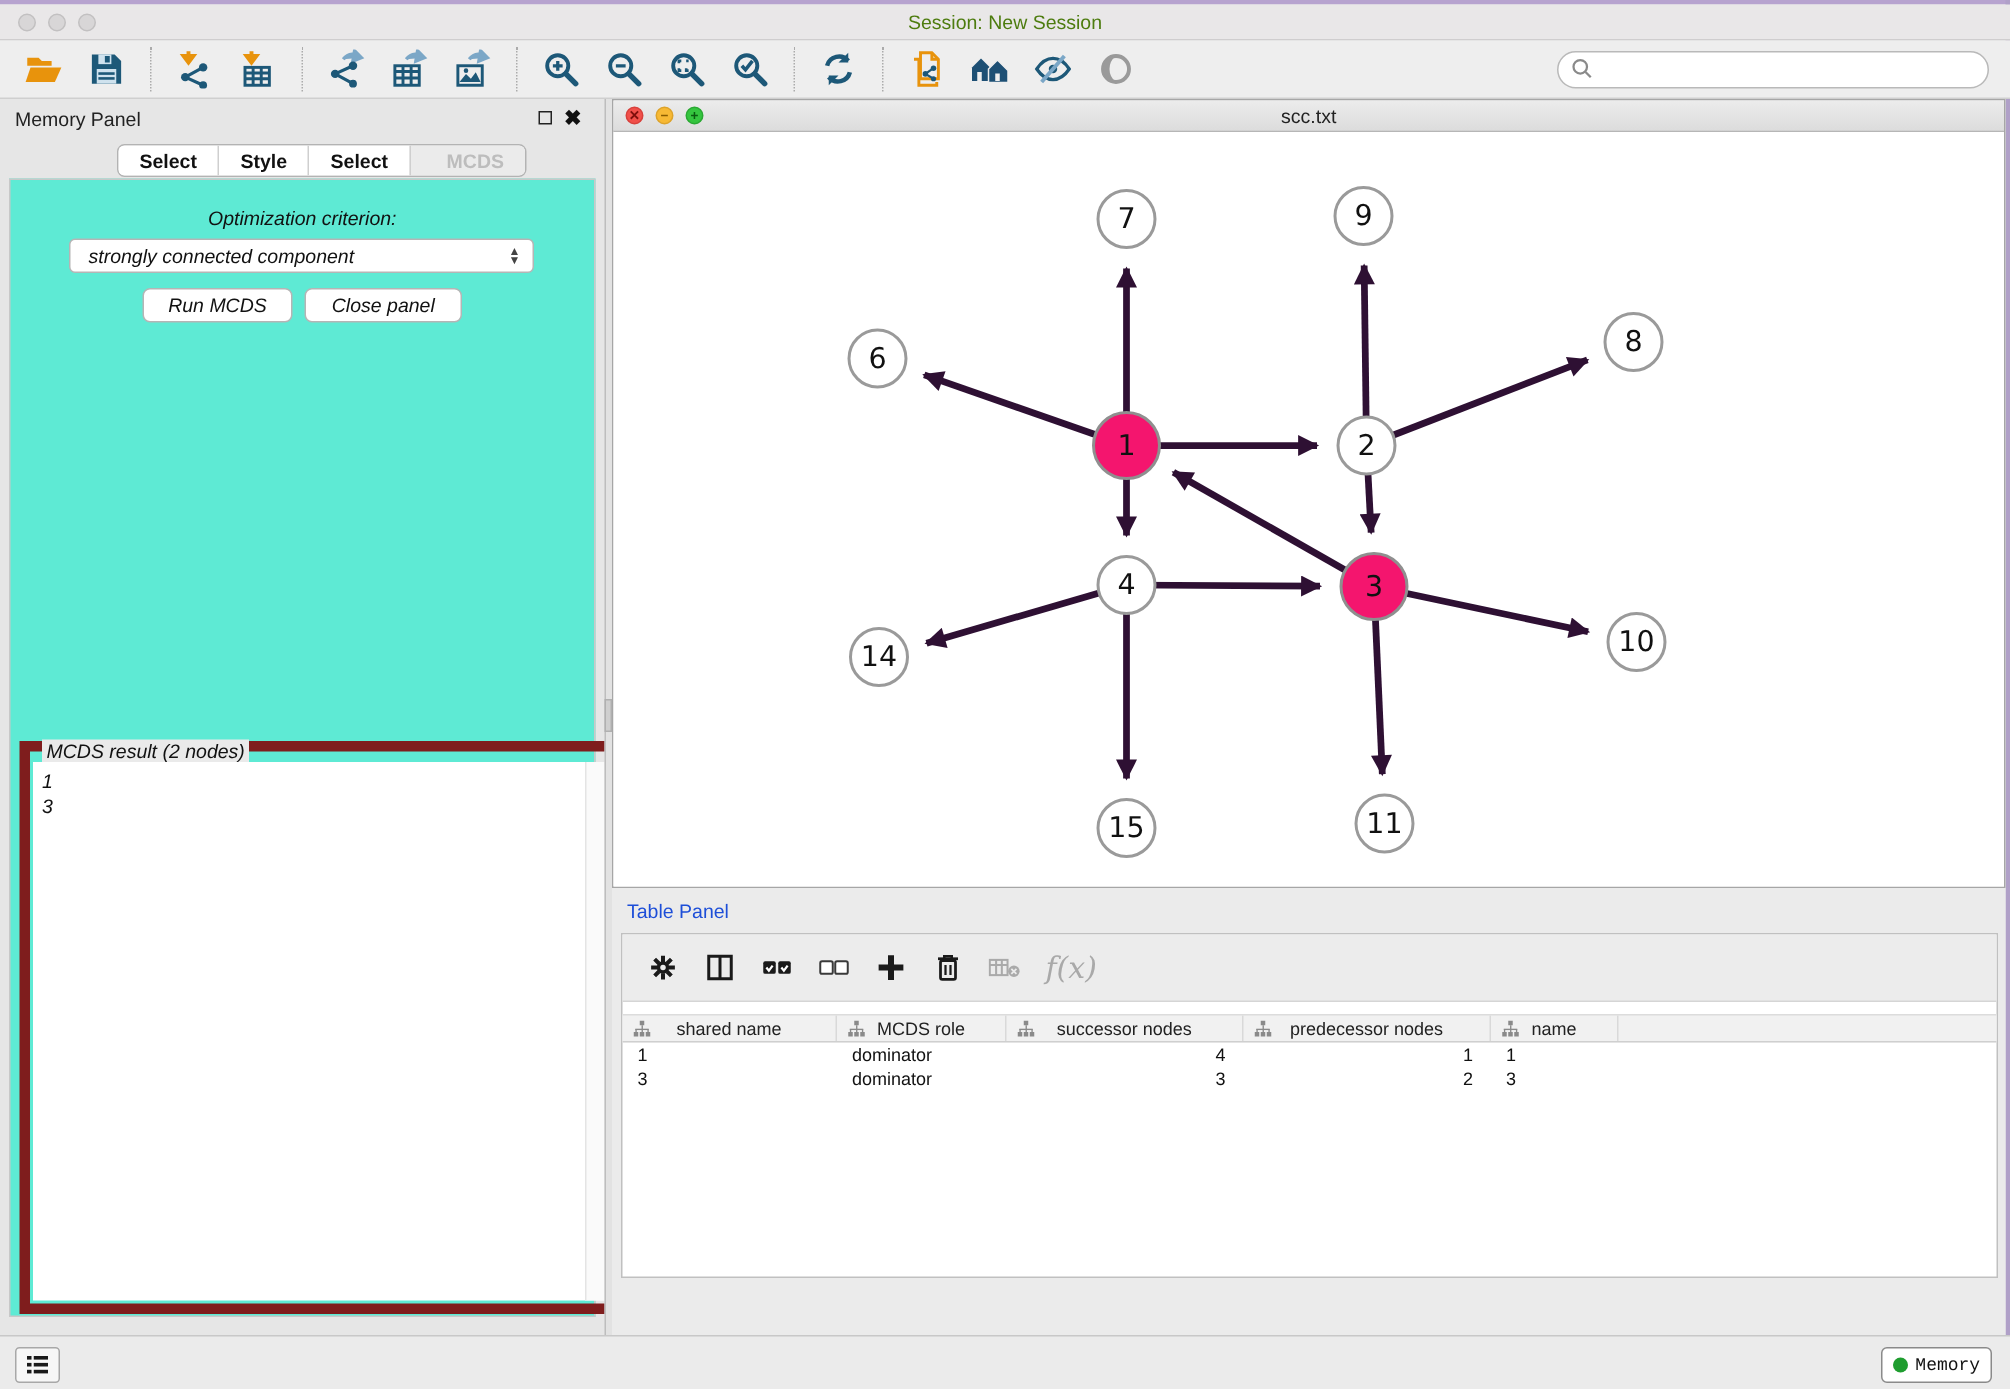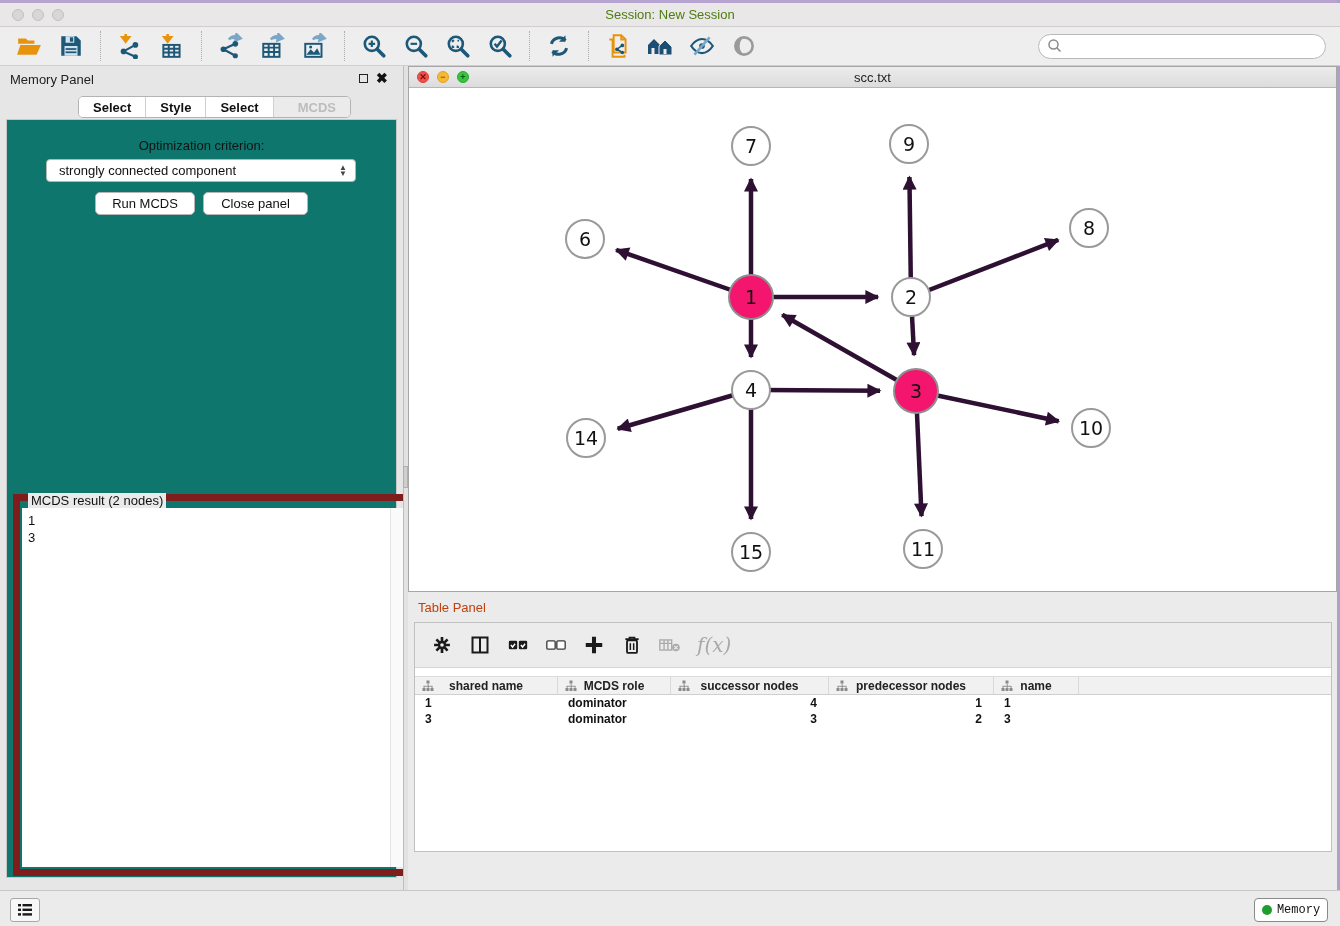--- a/index.html
+++ b/index.html
@@ -24,21 +24,21 @@
 
   
   #control-panel { left:0; top:66px; width:403px; height:824px; background:#e6e6e6; }
   #cp-header { position:absolute; left:10px; top:6px; font-size:13px; color:#222; }
   .mini-float { position:absolute; top:8px; width:9px; height:9px; border:1.5px solid #222; background:transparent; }
   .mini-close { position:absolute; top:4px; font-size:14px; font-weight:bold; color:#111; line-height:16px; }
   #cp-tabs { position:absolute; left:78px; top:30px; height:22px; display:flex; border:1px solid #b3b3b3; border-radius:5px; overflow:hidden; background:#fff; }
   .seg-tab { padding:0 14px; font-size:13px; font-weight:600; color:#111; display:flex; align-items:center; border-left:1px solid #cfcfcf; background:#fff; white-space:nowrap; }
   .seg-tab:first-child { border-left:none; }
   .seg-tab.selected { background:#ebebeb; color:#bdbdbd;padding-left:24px; }
-  #cp-content { position:absolute; left:6px; top:53px; width:391px; height:759px; background:#0f766e; border:1px solid #c8c8c8; }
+  #cp-content { position:absolute; left:6px; top:53px; width:391px; height:759px; background:#5eead4; border:1px solid #c8c8c8;font-style:italic; }
   #opt-label { position:absolute; left:0; right:0; top:18px; text-align:center; font-size:13px; color:#111; }
   #criterion { position:absolute; left:39px; top:39px; width:310px; height:23px; background:#fff; border:1px solid #b5b5b5; border-radius:4px; display:flex; align-items:center; padding-left:12px; font-size:13px; color:#111; }
   #criterion .stepper { margin-left:auto; margin-right:8px; display:flex; flex-direction:column; line-height:6px; font-size:8px; color:#444; }
   .cp-btn { position:absolute; top:72px; height:23px; background:#fff; border:1px solid #b5b5b5; border-radius:5px; font-size:13px; color:#111; display:flex; align-items:center; justify-content:center; font-family:"Liberation Sans",sans-serif; }
   #run-btn { left:88px; width:100px; }
   #closepanel-btn { left:196px; width:105px; }
   #result-group { position:absolute; left:6px; top:374px; width:399px; height:382px; border:7px solid #7f1d1d; }
   #result-title { position:absolute; left:8px; top:-8px; background:#eaeaea; padding:0 3px; font-size:13px; color:#111; }
   #result-area { position:absolute; left:2px; top:7px; right:2px; bottom:2px; background:#fff; font-size:13px; color:#111; padding:4px 0 0 6px; line-height:17px; white-space:pre; overflow:hidden; }
   #result-scroll { position:absolute; right:2px; top:7px; width:13px; bottom:2px; background:#fafafa; border-left:1px solid #e4e4e4; }
@@ -55,26 +55,26 @@
   .macbtn.yellow { background:#f7b934; border:1px solid #dda32b; color:#8a5d00; }
   .macbtn.green { background:#35c53f; border:1px solid #2aa933; color:#0a5c10; }
   #net-title { position:absolute; left:0; right:0; text-align:center; font-size:13px; color:#222; }
   #net-canvas { position:absolute; left:0; top:21px; right:0; bottom:0; background:#fff; overflow:hidden; }
   #graph-svg { position:absolute; left:0; top:0; }
   .gnode { position:absolute; border-radius:50%; background:#fff; border:2px solid #9a9a9a; display:flex; align-items:center; justify-content:center; font-family:"DejaVu Sans",sans-serif; font-size:19px; color:#111; }
   .gnode.selected { background:#f4156e; border-color:#8f8f8f; }
 
   
   #table-panel { left:408px; top:592px; width:929px; height:298px; background:#ebebeb; }
-  #tp-header { position:absolute; left:10px; top:8px; font-size:13px; color:#c2410c; }
+  #tp-header { position:absolute; left:10px; top:8px; font-size:13px; color:#1d4ed8; }
   #tp-content { position:absolute; left:6px; top:30px; width:918px; height:230px; background:#fff; border:1px solid #c0c0c0; }
   #tp-toolbar { position:absolute; left:0; top:0; right:0; height:45px; background:#ececec; border-bottom:1px solid #d5d5d5; display:flex; align-items:center; padding-left:14px; }
   .tpi { width:26px; height:26px; display:flex; align-items:center; justify-content:center; margin-right:12px; flex:0 0 auto; }
   #fx-label { font-size:20px; color:#a9a9a9; font-family:"DejaVu Serif",serif; font-style:italic; margin-left:2px; }
-  #tp-table { position:absolute; left:0; top:53px; right:0;font-weight:bold; }
+  #tp-table { position:absolute; left:0; top:53px; right:0; }
   #tp-thead { display:flex; height:19px; background:#f1f1f1; border-bottom:1px solid #cfcfcf; border-top:1px solid #dcdcdc; }
   .th { display:flex; align-items:center; justify-content:center; position:relative; font-size:12px; color:#222; border-right:1px solid #d9d9d9; }
   .th .hicon { position:absolute; left:7px; top:3px; }
   .tr { display:flex; height:16px; }
   .td { font-size:12px; color:#111; display:flex; align-items:center; }
   .td.left { justify-content:flex-start; padding-left:10px; }
   .td.right { justify-content:flex-end; padding-right:12px; }
   #tp-tabs { position:absolute; left:0; right:0; top:266px; display:flex; justify-content:center; }
   #tp-tabs-inner { display:flex; border:1px solid #b3b3b3; border-radius:5px; overflow:hidden; background:#fff; height:21px; }
 

